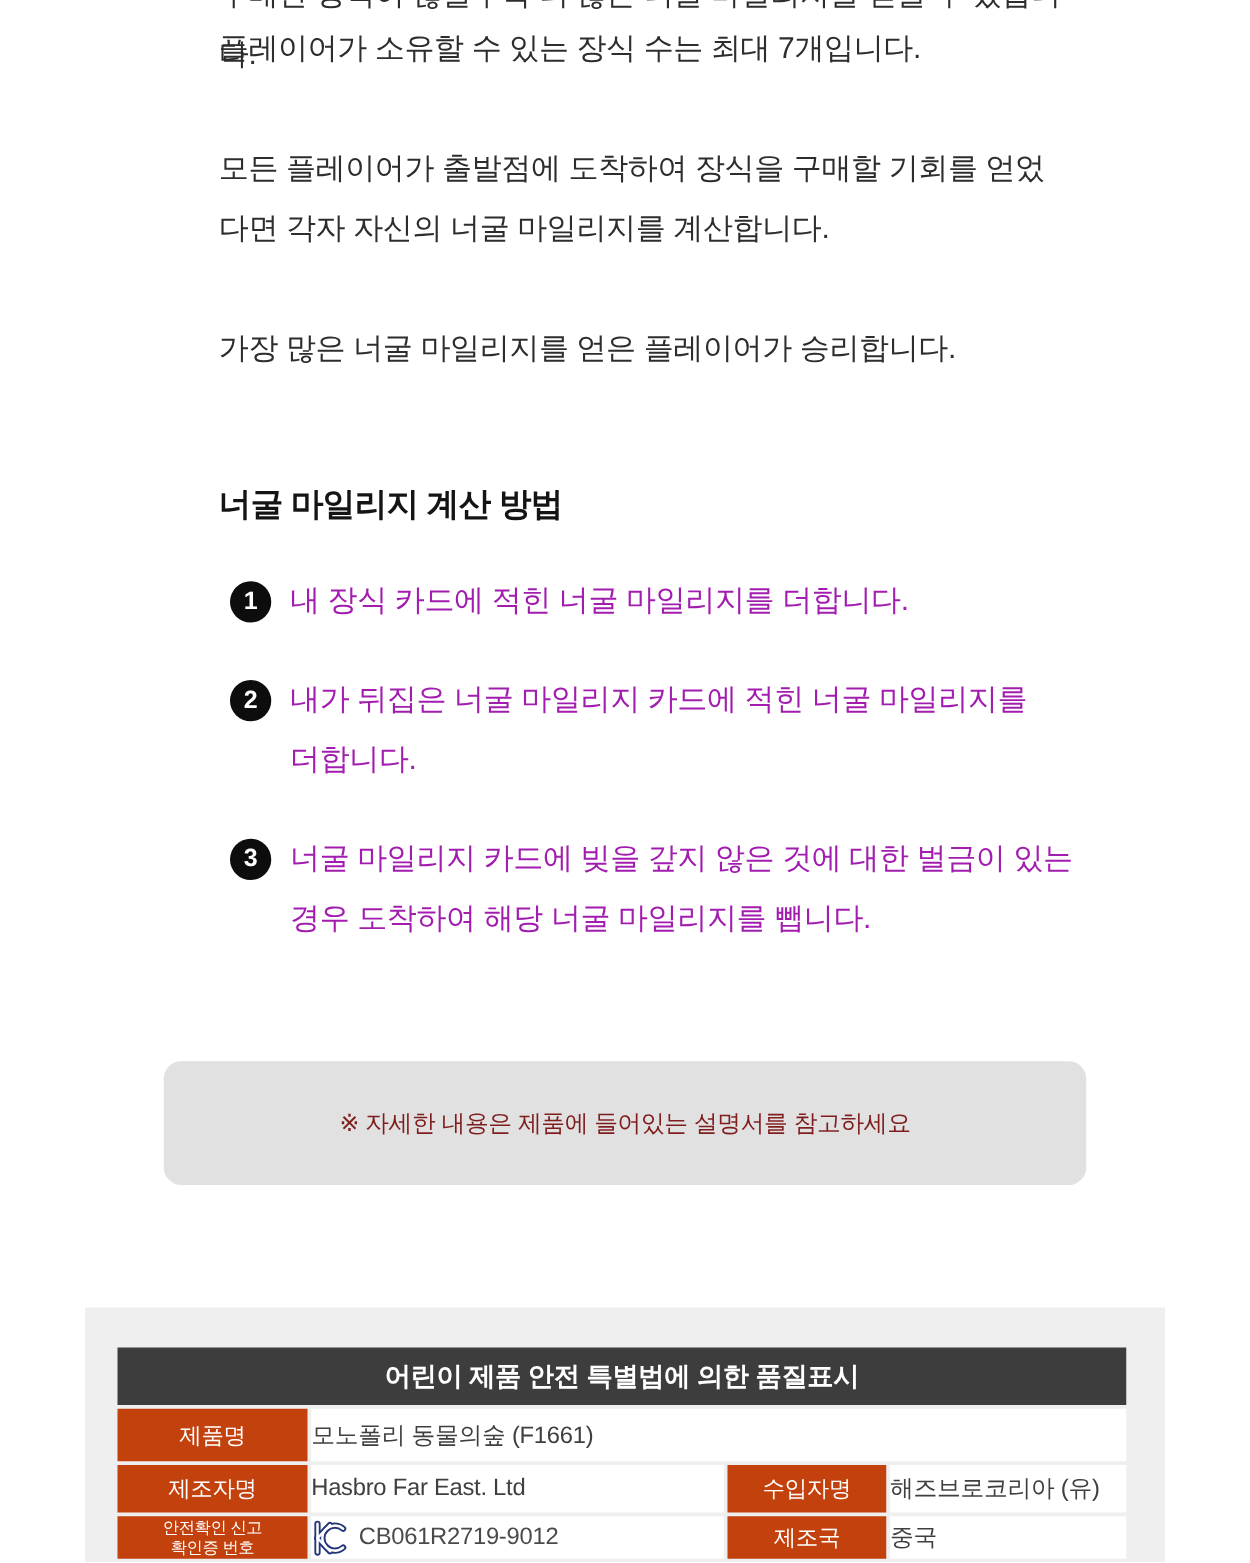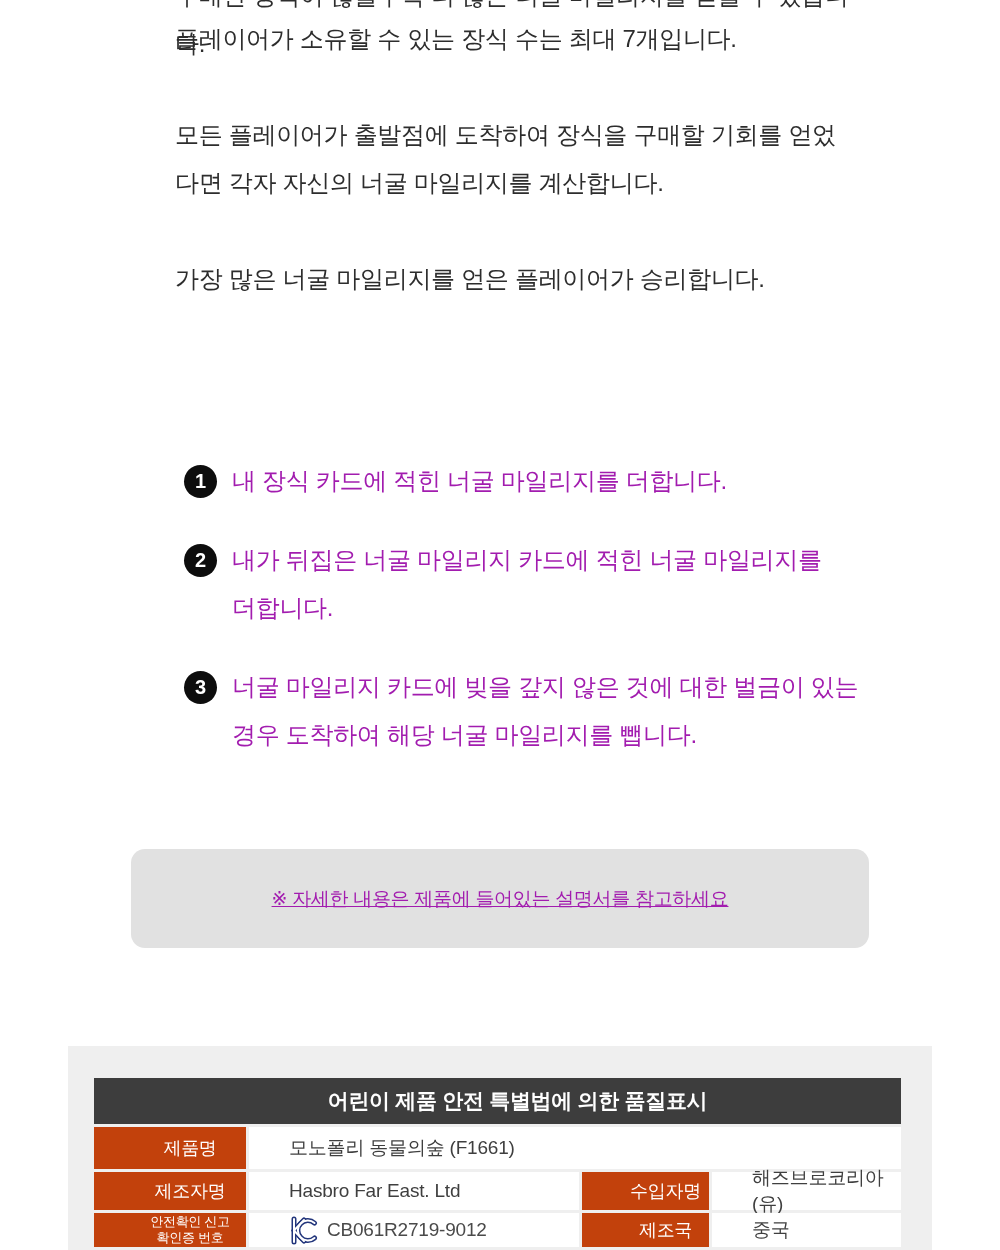--- a/index.html
+++ b/index.html
@@ -54,38 +54,38 @@
   
   .note-box{
     position:absolute;
     left:131px;top:849px;
     width:738px;height:99px;
     background:#e1e1e1;
     border-radius:14px;
     display:flex;align-items:center;justify-content:center;
   }
   .note-text{
-    font-size:19px;color:#a21caf;letter-spacing:-0.3px;text-decoration:underline;
+    font-size:19px;color:#7f1d1d;letter-spacing:-0.3px;
   }
   
   .quality-section{
     position:absolute;
     left:68px;top:1046px;
     width:864px;height:204px;
     background:#efefef;
   }
   .qtable{
     position:absolute;
     left:26px;top:32px;
     display:grid;
     grid-template-columns:152px 330px 127px 189px;
     grid-template-rows:46px 42px 38px 34px;
     gap:3px;
   }
-  .qcell{display:flex;align-items:center;padding-left:40px;}
+  .qcell{display:flex;align-items:center;}
   .qcell.th{
     grid-column:1/5;
     background:#3d3d3d;color:#ffffff;
     font-size:21px;font-weight:bold;
     justify-content:center;letter-spacing:-0.3px;
   }
   .qcell.label{
     background:#c2410c;color:#ffffff;
     font-size:18px;justify-content:center;
     text-align:center;letter-spacing:-0.3px;
@@ -108,20 +108,21 @@
 
   <div class="para para-1">플레이어가 소유할 수 있는 장식 수는 최대 7개입니다.</div>
 
   <div class="para para-2">
     <div>모든 플레이어가 출발점에 도착하여 장식을 구매할 기회를 얻었</div>
     <div>다면 각자 자신의 너굴 마일리지를 계산합니다.</div>
   </div>
 
   <div class="para para-3">가장 많은 너굴 마일리지를 얻은 플레이어가 승리합니다.</div>
 
+  <div class="heading">너굴 마일리지 계산 방법</div>
 
   <div class="step step-1">
     <div class="step-num">1</div>
     <div class="step-text">
       <div>내 장식 카드에 적힌 너굴 마일리지를 더합니다.</div>
     </div>
   </div>
 
   <div class="step step-2">
     <div class="step-num">2</div>

